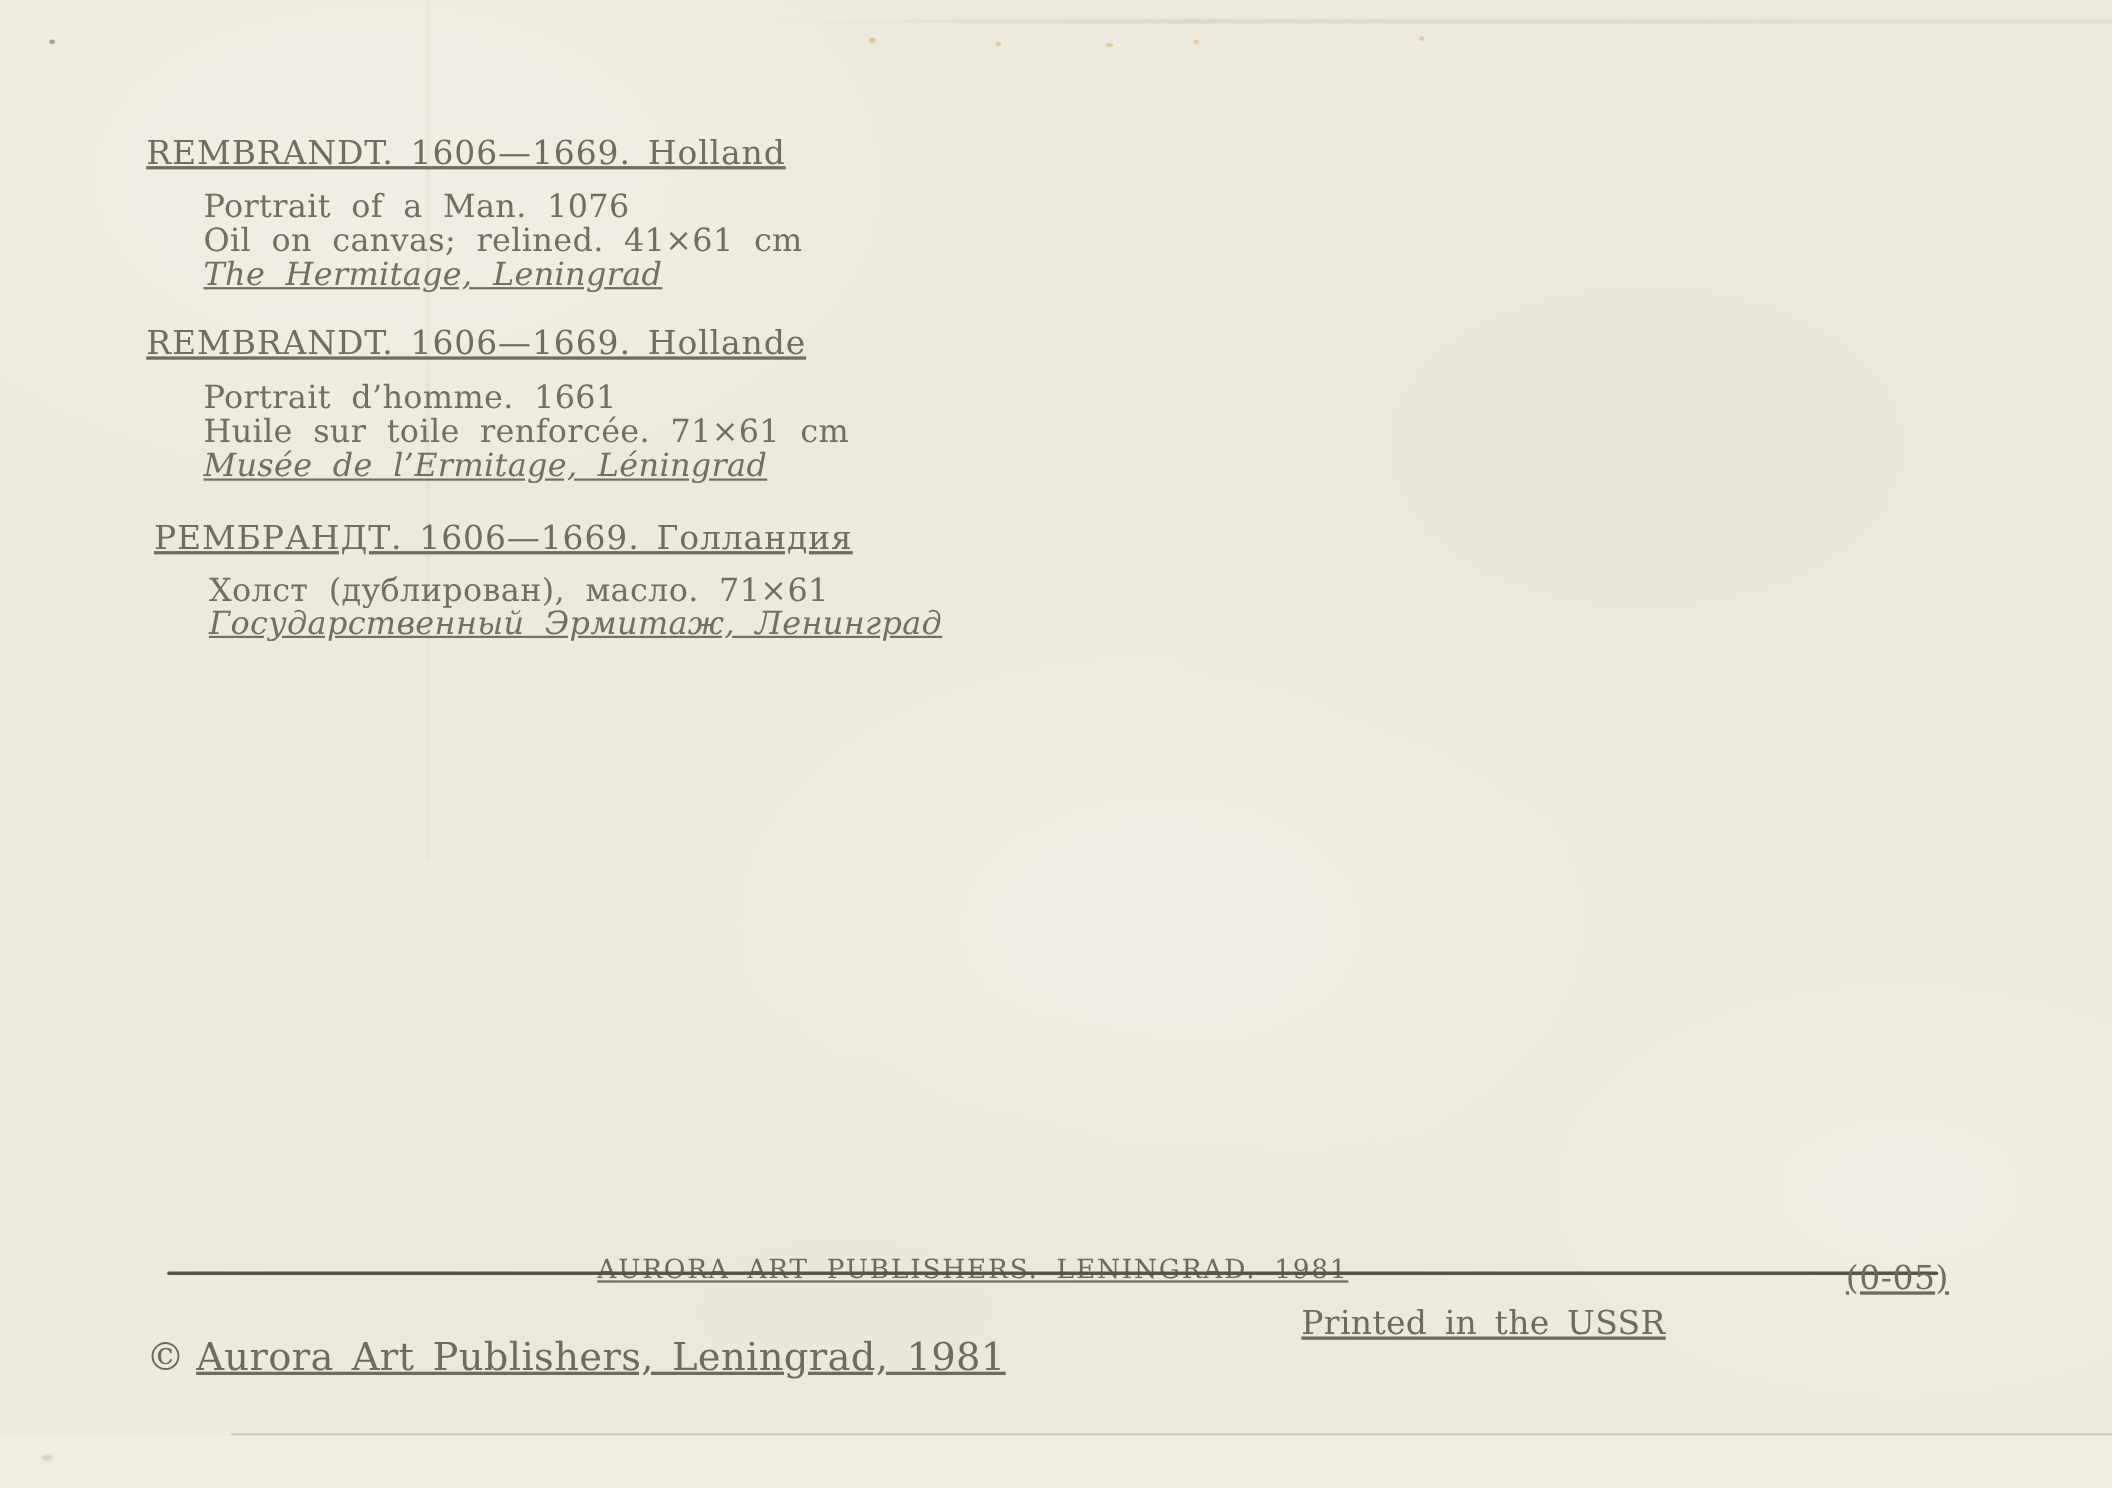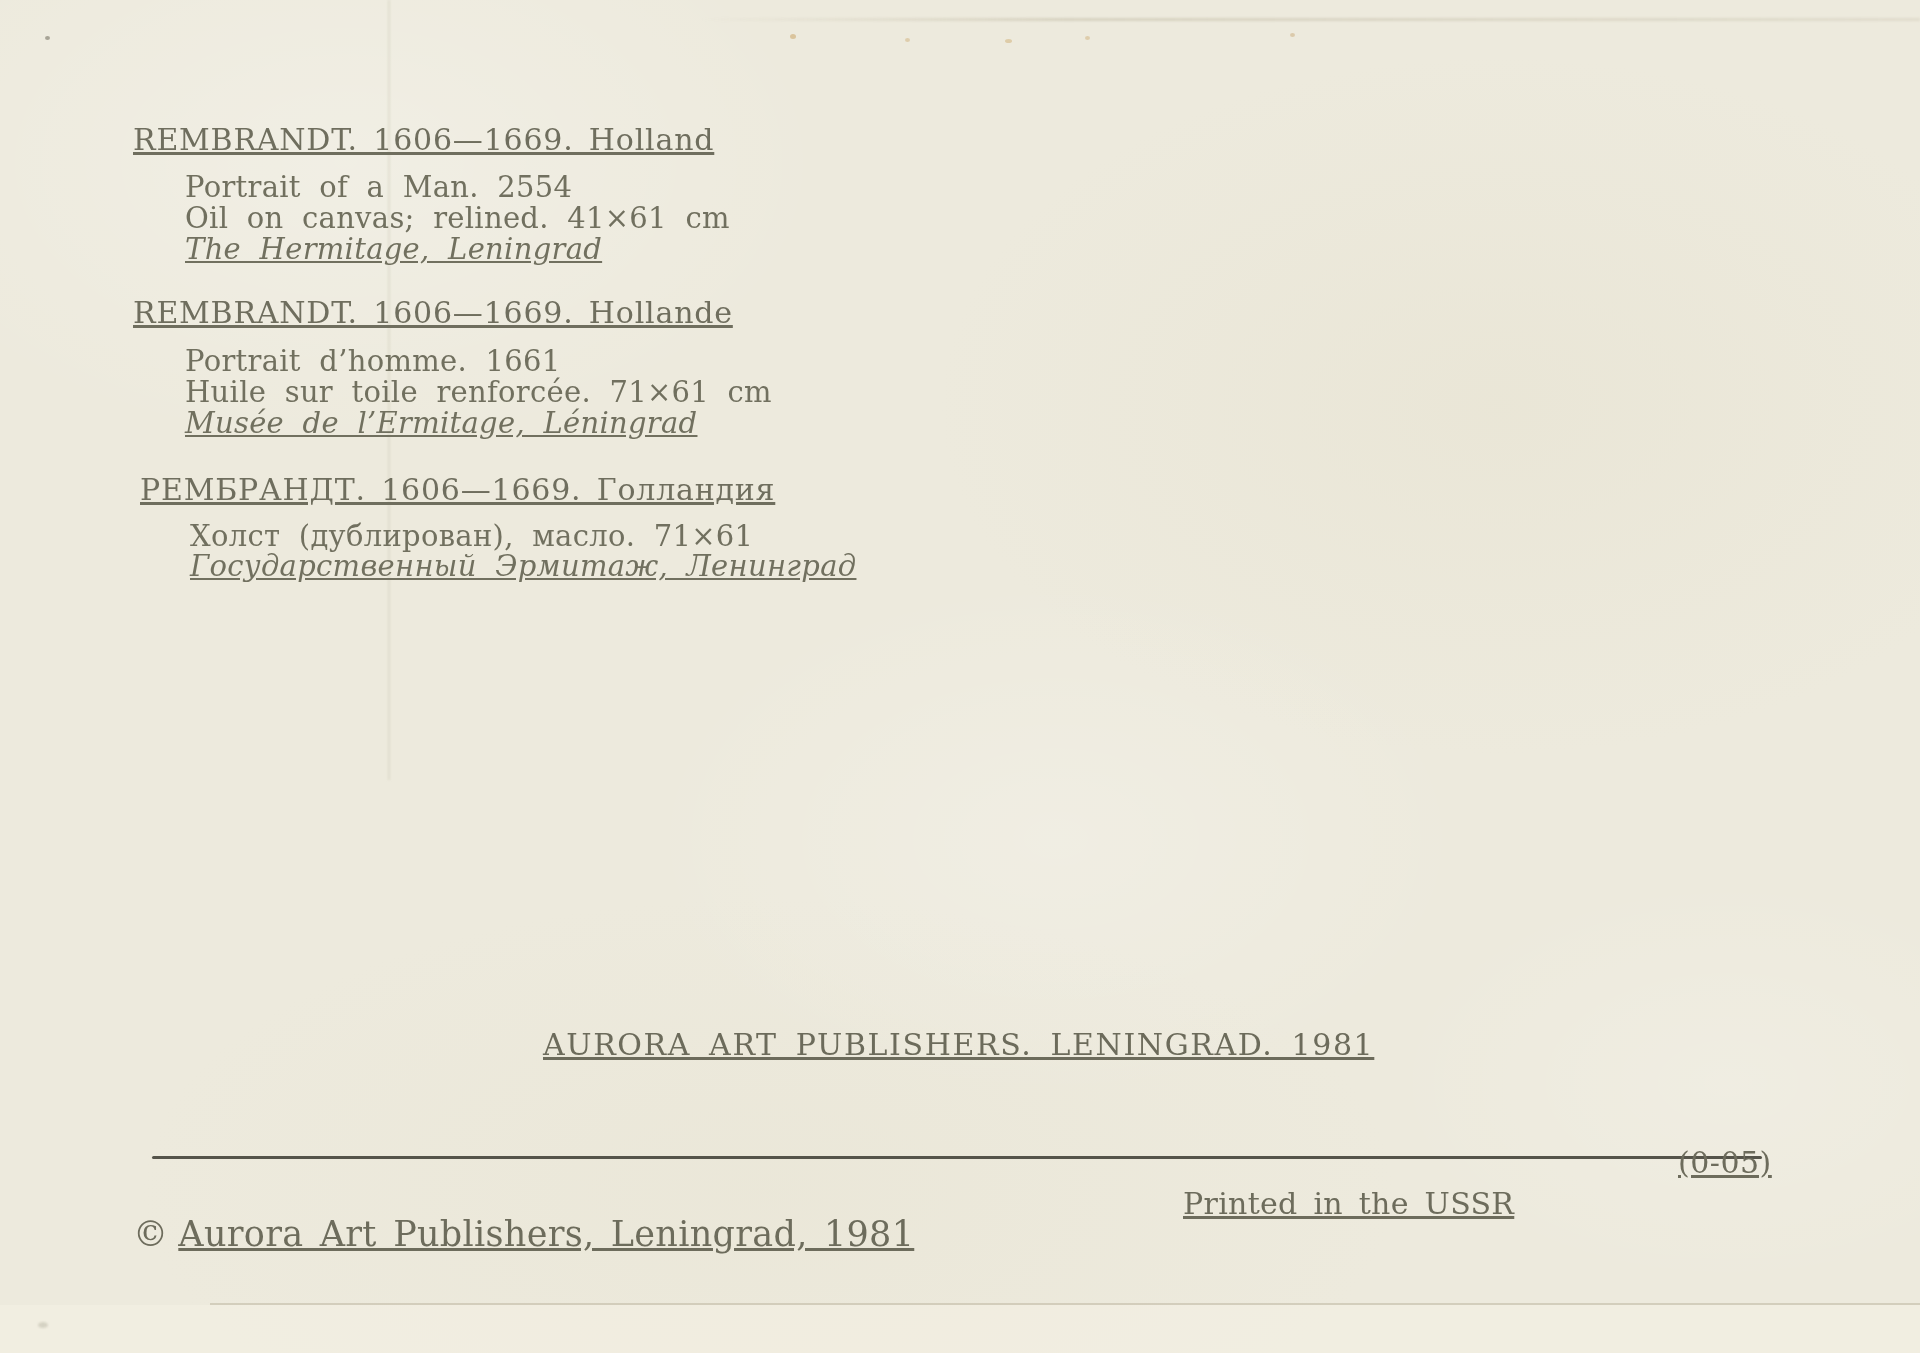--- a/index.html
+++ b/index.html
@@ -41,22 +41,22 @@
   .entry-body .museum { font-style: italic; text-decoration: underline; }
 
   .hdr-en { left: 133px; top: 122px; }
   .body-en { left: 185px; top: 172px; }
   .hdr-fr { left: 133px; top: 295px; }
   .body-fr { left: 185px; top: 346px; }
   .hdr-ru { left: 140px; top: 472px; }
   .body-ru { left: 190px; top: 521px; line-height: 30px; }
 
   .publisher-line {
-    left: 543px; top: 1027px;
-    font-size: 30px;
+    left: 543px; top: 1140px;
+    font-size: 24px;
     letter-spacing: 1.6px;
     word-spacing: 7px;
     color: #6c6b5b;
   }
   .rule {
     position: absolute;
     left: 152px; top: 1156px;
     width: 1610px; height: 3px;
     background: #55544a;
     border-radius: 2px;
@@ -108,21 +108,21 @@
   <div class="artifact stain-2"></div>
   <div class="artifact stain-3"></div>
   <div class="artifact stain-4"></div>
   <div class="artifact stain-5"></div>
   <div class="artifact strip-bottom"></div>
   <div class="artifact edge-bottom"></div>
   <div class="artifact smudge-1"></div>
 
   <div class="line entry-header hdr-en">REMBRANDT. 1606—1669. Holland</div>
   <div class="entry-body body-en">
-    <div class="title">Portrait of a Man. 2554</div>
+    <div class="title">Portrait of a Man. 1076</div>
     <div class="medium">Oil on canvas; relined. 41×61 cm</div>
     <div class="museum">The Hermitage, Leningrad</div>
   </div>
 
   <div class="line entry-header hdr-fr">REMBRANDT. 1606—1669. Hollande</div>
   <div class="entry-body body-fr">
     <div class="title">Portrait d’homme. 1661</div>
     <div class="medium">Huile sur toile renforcée. 71×61 cm</div>
     <div class="museum">Musée de l’Ermitage, Léningrad</div>
   </div>

